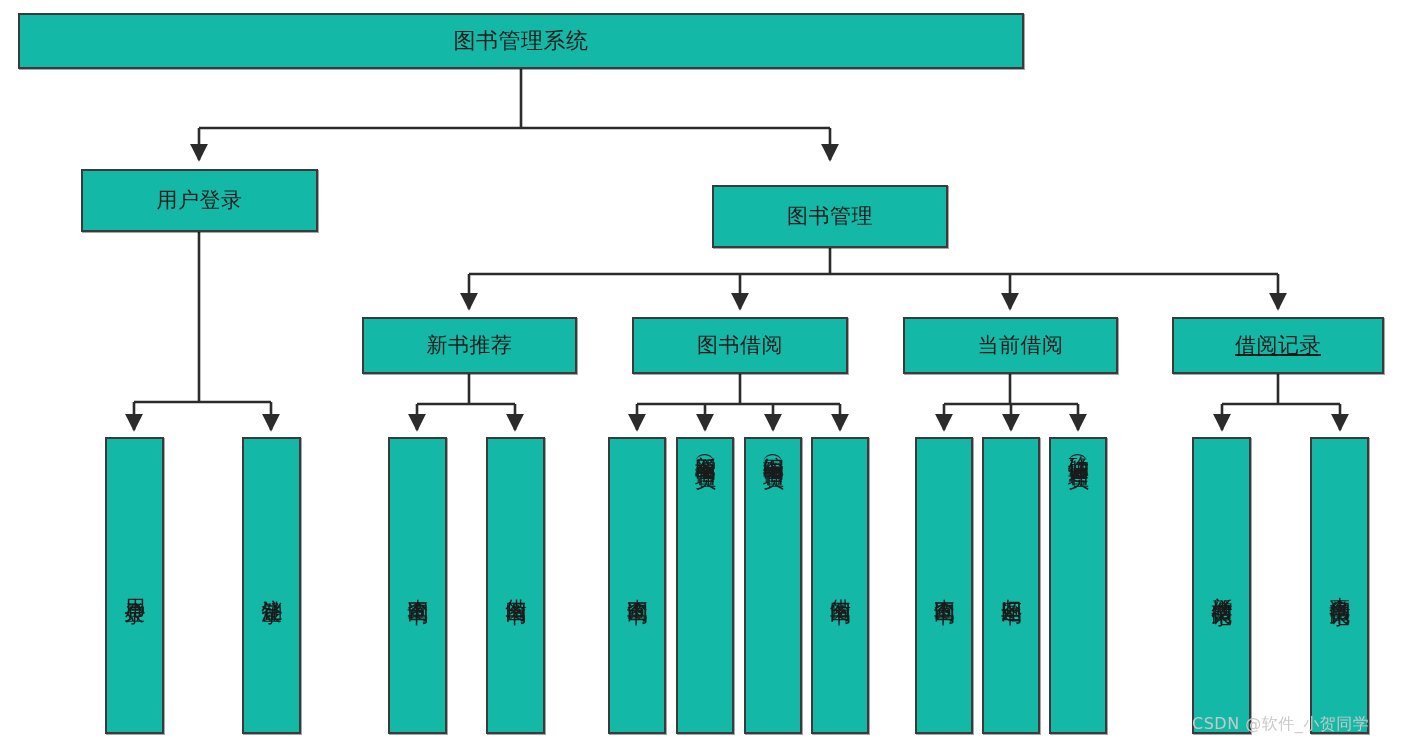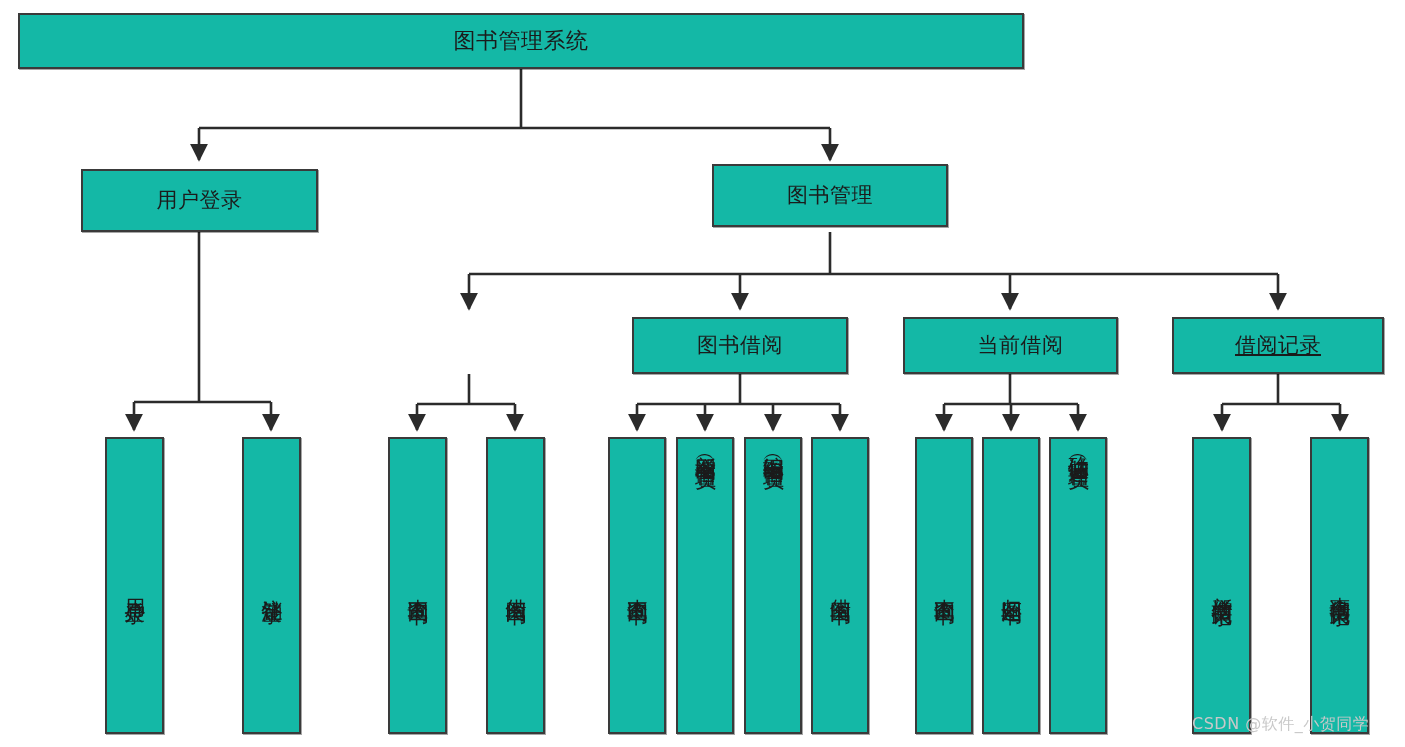--- a/index.html
+++ b/index.html
@@ -131,24 +131,27 @@
   </svg>
 
   <div class="node h root" style="left:18px; top:13px; width:1006px; height:56px;">
     <span class="label">图书管理系统</span>
   </div>
 
   <div class="node h" style="left:81px; top:169px; width:237px; height:63px;">
     <span class="label">用户登录</span>
   </div>
 
-  <div class="node h" style="left:712px; top:164px; width:236px; height:63px;">
+  <div class="node h" style="left:712px; top:185px; width:236px; height:63px;">
     <span class="label">图书管理</span>
   </div>
 
+  <div class="node h" style="left:362px; top:317px; width:215px; height:57px;">
+    <span class="label">新书推荐</span>
+  </div>
 
   <div class="node h" style="left:632px; top:317px; width:216px; height:57px;">
     <span class="label">图书借阅</span>
   </div>
 
   <div class="node h" style="left:903px; top:317px; width:215px; height:57px;padding-left:20px;">
     <span class="label">当前借阅</span>
   </div>
 
   <div class="node h" style="left:1172px; top:317px; width:212px; height:57px;text-decoration:underline;">

